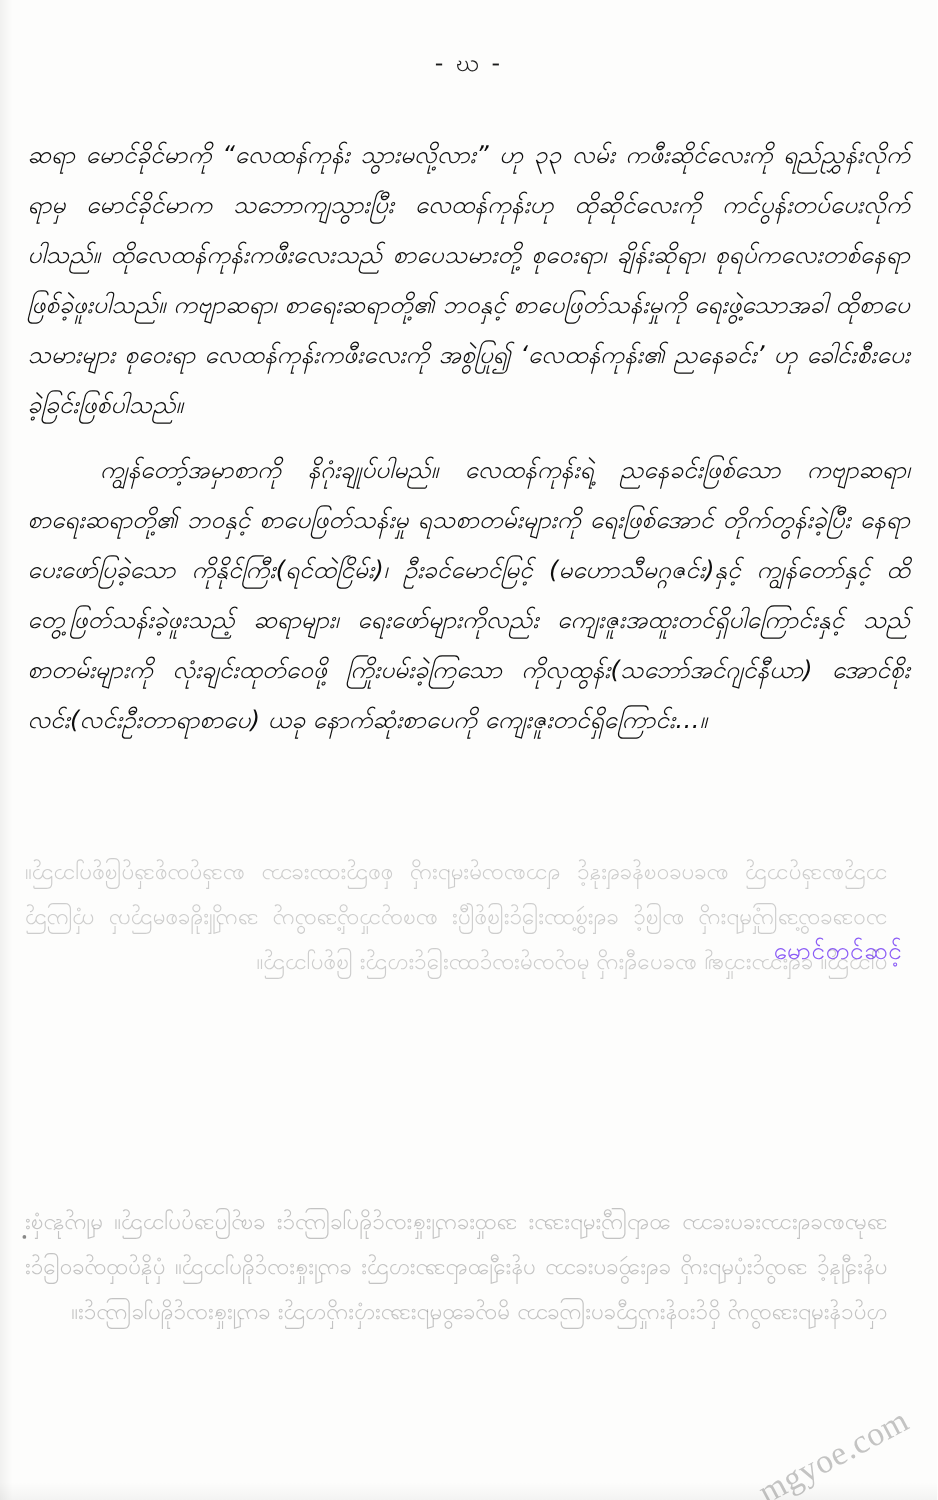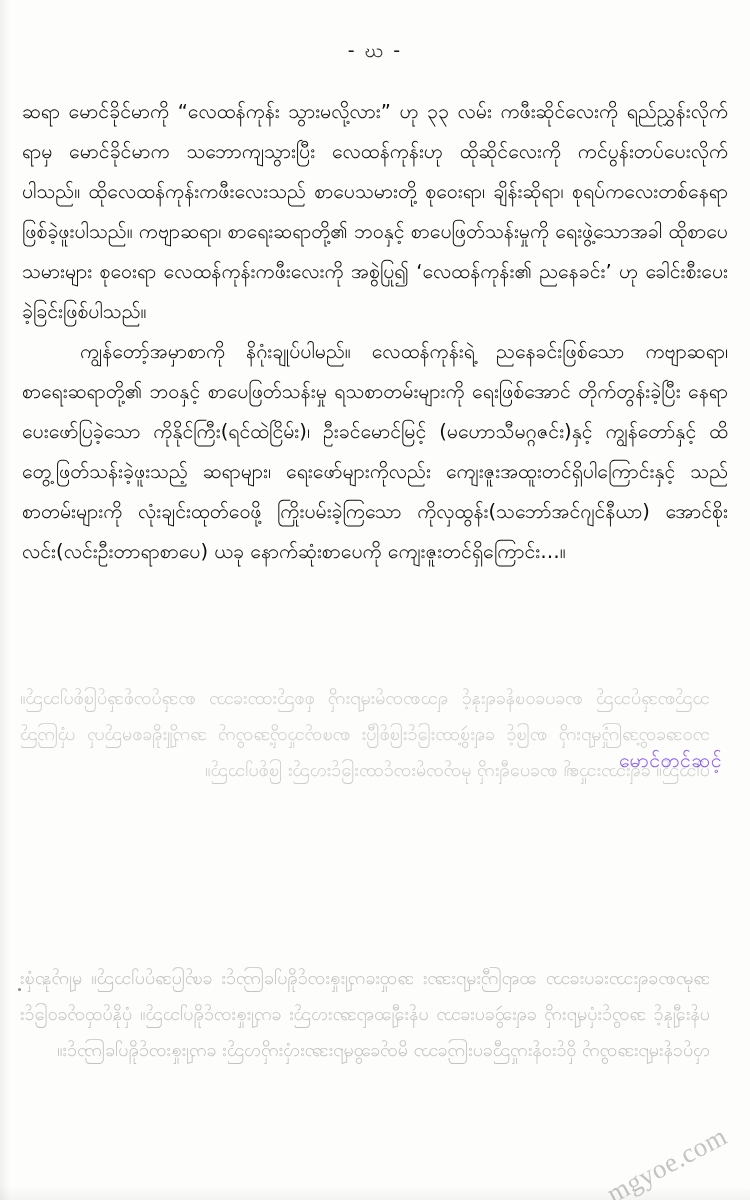--- a/index.html
+++ b/index.html
@@ -43,21 +43,22 @@
     top: 92px;
     left: 22px;
     width: 706px;
     font-size: 19.5px;
     line-height: 40px;
     color: #0d0d0d;
     text-align: justify;
     text-justify: inter-word;
   }
   .body-text p {
-    margin: 0 0 0 0;
+    margin: 12px 0 0 0;
+    font-style: italic;
   }
   .para-indent {
     text-indent: 58px;
   }
 
   
   .signature {
     position: absolute;
     top: 748px;
     right: 28px;

